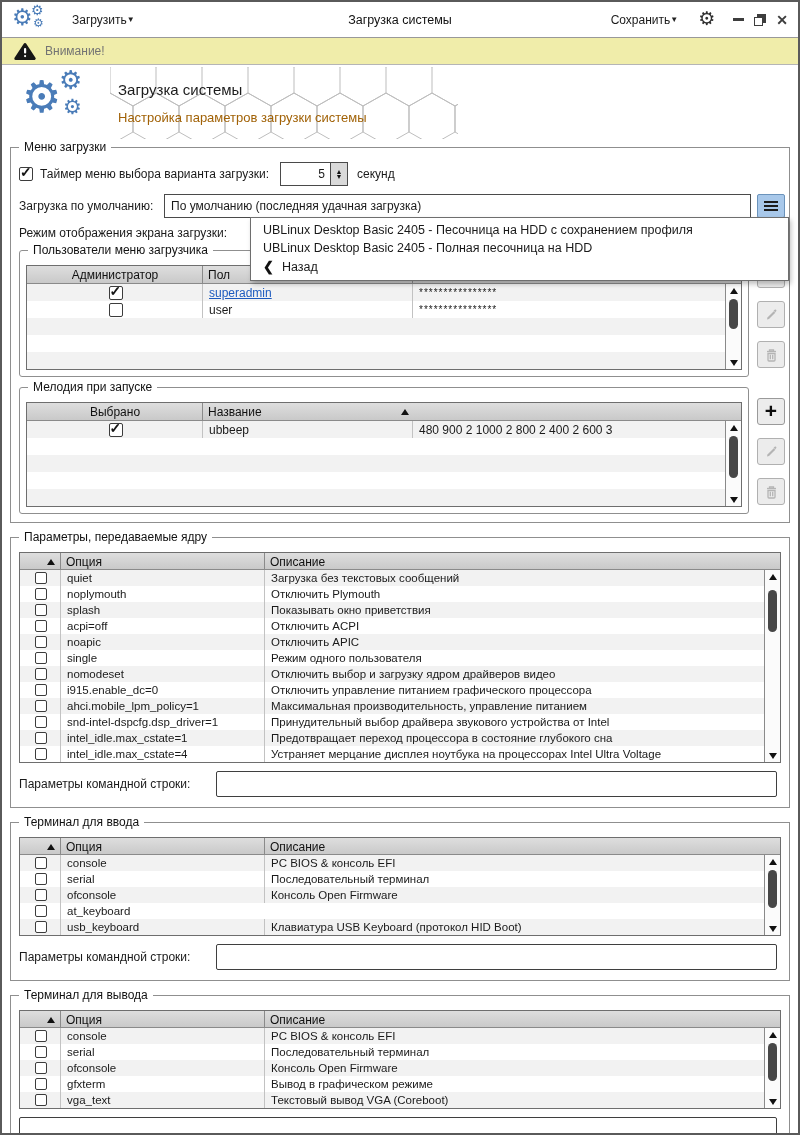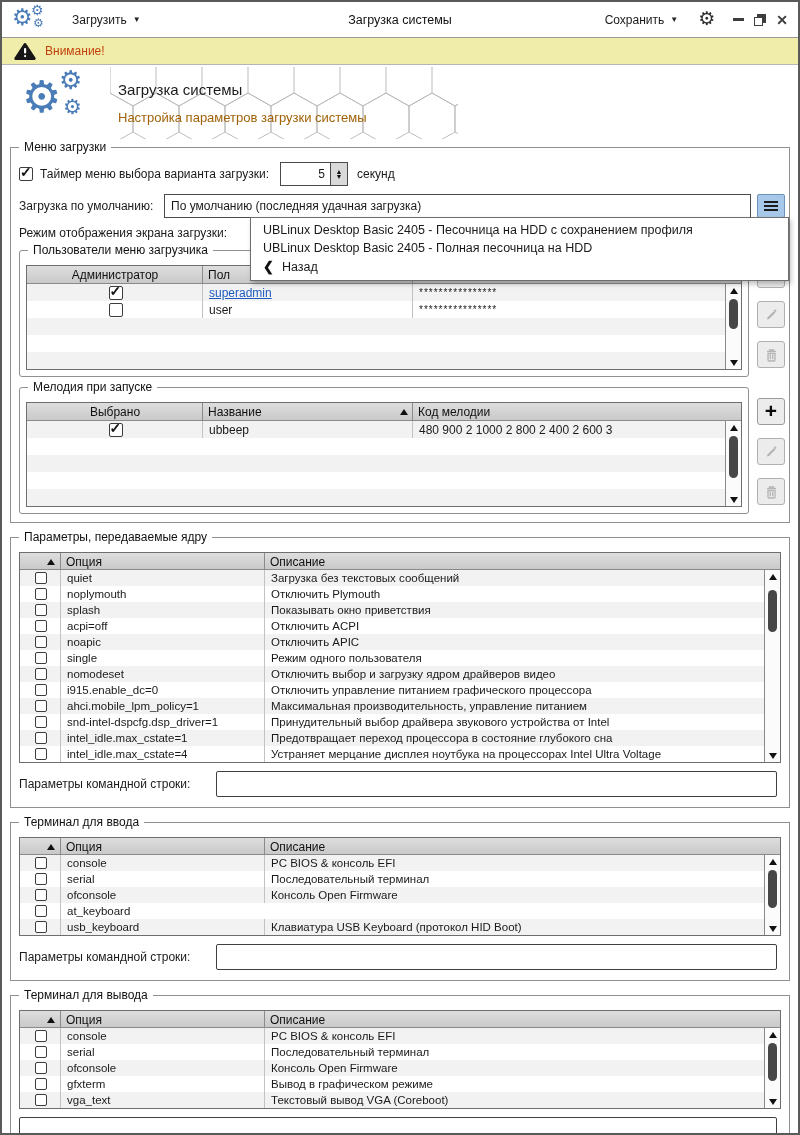--- a/index.html
+++ b/index.html
@@ -9,33 +9,33 @@
          border:2px solid #5a5a5a; overflow:hidden; font-size:12px; color:#1a1a1a; }
 
   
   .titlebar { position:relative; height:36px; display:flex; align-items:center;
               padding:0 10px; border-bottom:1px solid #999; background:#fff; }
   .gear-glyph { font-family:"DejaVu Sans", sans-serif; color:#4a7cb8; line-height:1; display:inline-block; }
   .logo { position:relative; width:36px; height:28px; flex:0 0 auto; }
   .logo .g1 { position:absolute; left:0; top:0; font-size:23px; }
   .logo .g2 { position:absolute; left:19px; top:-3px; font-size:14px; }
   .logo .g3 { position:absolute; left:21px; top:11px; font-size:12px; }
-  .menu-btn { display:flex; align-items:center; gap:6px; margin-left:18px; padding:4px 6px; cursor:default; }
+  .menu-btn { display:flex; align-items:center; margin-left:18px; padding:4px 6px; cursor:default; }
   .caret { font-size:8px; color:#222; }
   .tb-title { position:absolute; left:50%; transform:translateX(-50%); font-size:12.5px; color:#111; }
   .tb-right { margin-left:auto; display:flex; gap:14px; }
   .gear-dark { font-family:"DejaVu Sans", sans-serif; font-size:19px; color:#2e2e2e; line-height:1; }
   .winctl { display:flex; align-items:center; gap:10px; margin-left:4px; }
   .wc-min { width:11px; height:3px; background:#3d3d3d; }
   .wc-close { font-size:14px; font-weight:bold; color:#3d3d3d; line-height:1; }
 
   
   .warnbar { height:27px; background:#f0edaa; border-bottom:1px solid #b5b5b5;
              display:flex; align-items:center; padding:0 12px; gap:9px; }
-  .warn-text { font-size:12px; color:#c2410c; }
+  .warn-text { font-size:12px; color:#737373; }
 
   
   .header { position:relative; height:76px; border-bottom:0; overflow:hidden; }
   .hexes { position:absolute; left:108px; top:2px; }
   .hlogo { position:absolute; left:20px; top:8px; width:70px; height:60px; }
   .hlogo .g1 { position:absolute; left:0; top:2px; font-size:44px; }
   .hlogo .g2 { position:absolute; left:37px; top:-6px; font-size:26px; }
   .hlogo .g3 { position:absolute; left:41px; top:24px; font-size:21px; }
   .h-title { position:absolute; left:116px; top:16px; font-size:15px; color:#1c1c1c; }
   .h-sub   { position:absolute; left:116px; top:45px; font-size:13px; color:#a16207; }
@@ -303,21 +303,20 @@
       <div class="group-inner">
         <span class="legend">Мелодия при запуске</span>
         <div class="table t17">
           <div class="thead">
             <span class="hc c1">Выбрано</span>
             <span class="hc c2">
               <span>Название</span>
               <span style="flex:1"></span>
                 <span class="sort-asc"></span>
             </span>
-            <span class="hc c3">Код мелодии</span>
           </div>
           <div class="tbody">
             <div class="trow">
               <span class="tc c1">
                   <span class="cb on"></span>
                 </span>
               <span class="tc c2">ubbeep</span>
               <span class="tc c3">480 900 2 1000 2 800 2 400 2 600 3</span>
             </div>
             <div class="fill-melody"></div>

